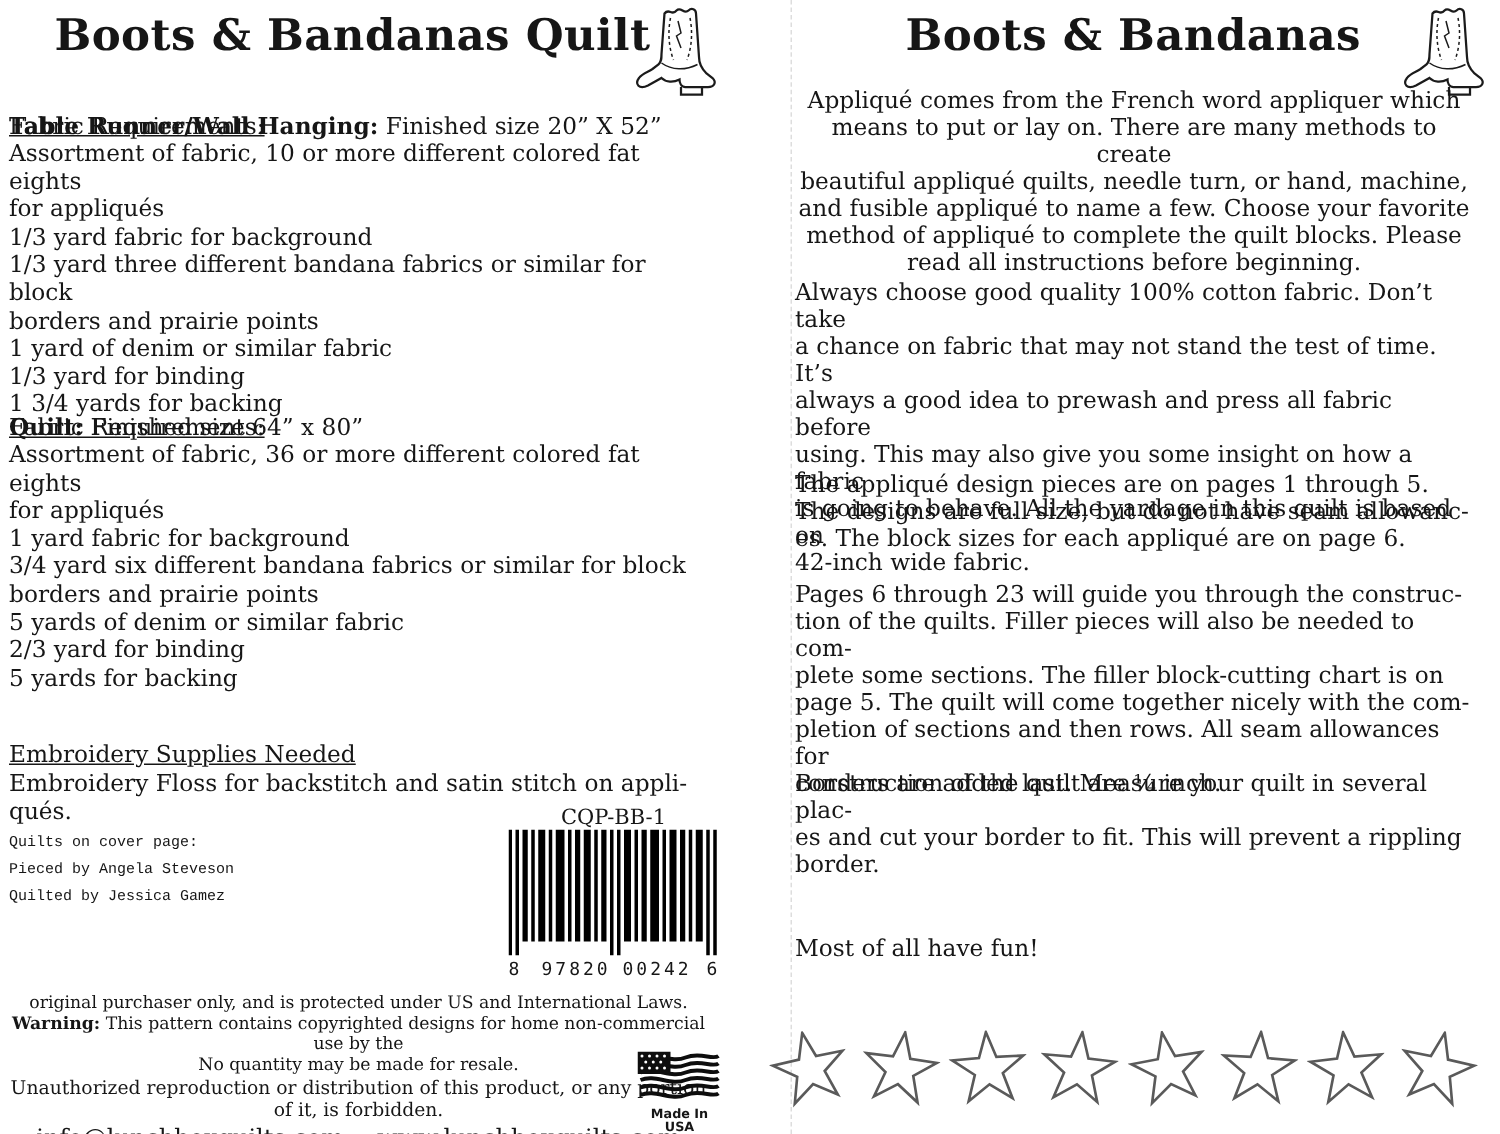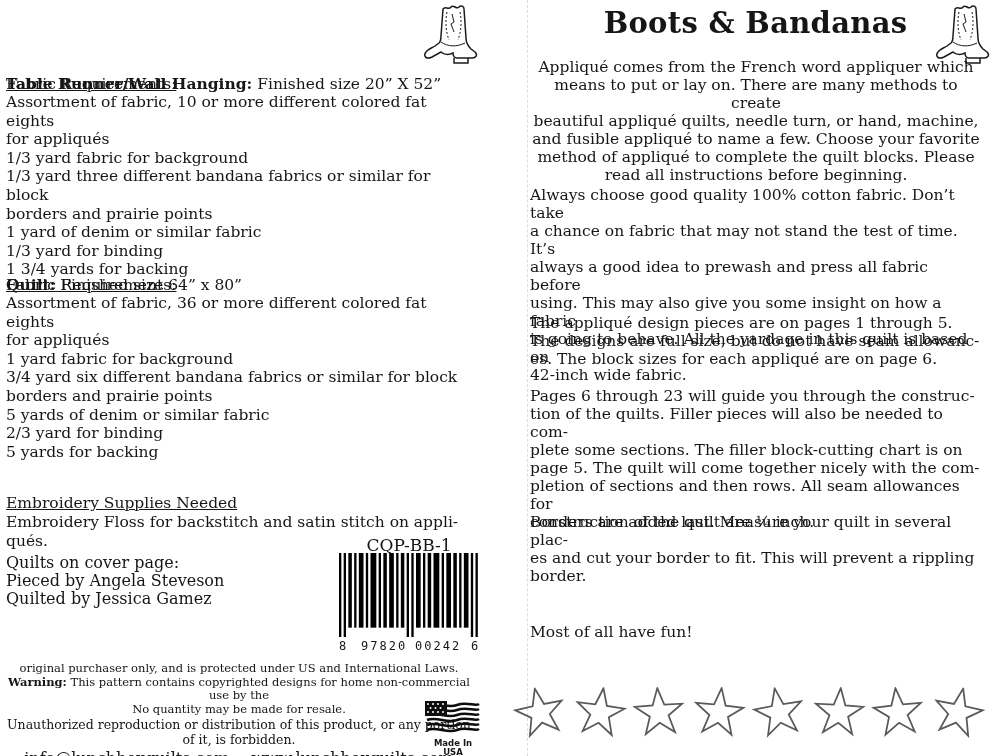--- a/index.html
+++ b/index.html
@@ -12,23 +12,23 @@
   #left-title{left:0;width:470px;}
   #right-title{left:528px;width:455px;}
   .boot{position:absolute;top:2px;width:58px;height:62px;}
   #left-boot{left:422px;}
   #right-boot{left:934px;}
   .block{position:absolute;font-size:15.5px;line-height:18.6px;white-space:pre-line;}
   .sec-head .b{font-weight:bold;}
   .u{text-decoration:underline;}
   .left-col{left:6px;width:468px;}
   .right-col{left:530px;width:452px;font-size:15.5px;line-height:18px;}
-  .credits{font-size:16px;line-height:18px;}
+  .credits{font-size:10px;line-height:18px;font-family:Liberation Mono, monospace;}
   #barcode-block{position:absolute;left:338px;top:537px;width:142px;text-align:center;}
-  #barcode-sku{font-size:17px;line-height:16px;}
+  #barcode-sku{font-size:14px;line-height:16px;}
   #barcode-digits{position:relative;width:140px;margin:0 auto;height:14px;
                   font-family:"DejaVu Sans Mono",monospace;font-size:12px;}
   #barcode-digits span{position:absolute;top:-2px;}
   .bd-first{left:0;} .bd-left{left:22px;letter-spacing:2px;}
   .bd-right{left:76px;letter-spacing:2px;} .bd-last{left:132px;}
   #warning-block{position:absolute;left:0;top:662px;width:478px;text-align:center;}
   .warn-small{font-size:11.5px;line-height:13.5px;}
   .warn-small .b{font-weight:bold;}
   .warn-mid{font-size:12.5px;line-height:15px;margin-top:1px;}
   .contact-line{font-size:16px;line-height:19px;margin-top:2px;}
@@ -47,20 +47,21 @@
   .star:nth-child(6){transform:rotate(4deg);}
   .star:nth-child(7){transform:rotate(-6deg);}
   .star:nth-child(8){transform:rotate(12deg);}
 </style>
 </head>
 <body>
 
 <div id="page">
   <div class="divider"></div>
 
+  <div id="left-title" class="title">Boots &amp; Bandanas Quilt</div>
 
   <svg id="left-boot" class="boot" viewBox="0 0 56 62">
     <path d="M20 7 C23 3 25 9 28 5 C31 2 33 8 36 5 C38 3 41 4 41 7 L43 36 C43 41 45 44 48 47 L52 50 C55 53 53 56 49 56 L34 56 C31 56 30 53 30 51 C26 53 21 53 18 50 L9 55 C3 58 0 54 3 50 C5 47 9 46 12 44 L16 41 C18 39 18 37 18 34 Z" fill="#ffffff" stroke="#1b1b1b" stroke-width="1.5"></path>
     <path d="M31 56 L31 61 L45 61 L45 56" fill="none" stroke="#1b1b1b" stroke-width="1.5"></path>
     <path d="M24 10 C22 20 23 30 26 38" fill="none" stroke="#1b1b1b" stroke-width="1" stroke-dasharray="2 2"></path>
     <path d="M37 10 C39 20 38 30 35 38" fill="none" stroke="#1b1b1b" stroke-width="1" stroke-dasharray="2 2"></path>
     <path d="M29 12 L31 20 L28 22 L31 30" fill="none" stroke="#1b1b1b" stroke-width="1"></path>
     <path d="M18 40 C25 45 34 45 42 41" fill="none" stroke="#1b1b1b" stroke-width="1"></path>
   </svg>
 

